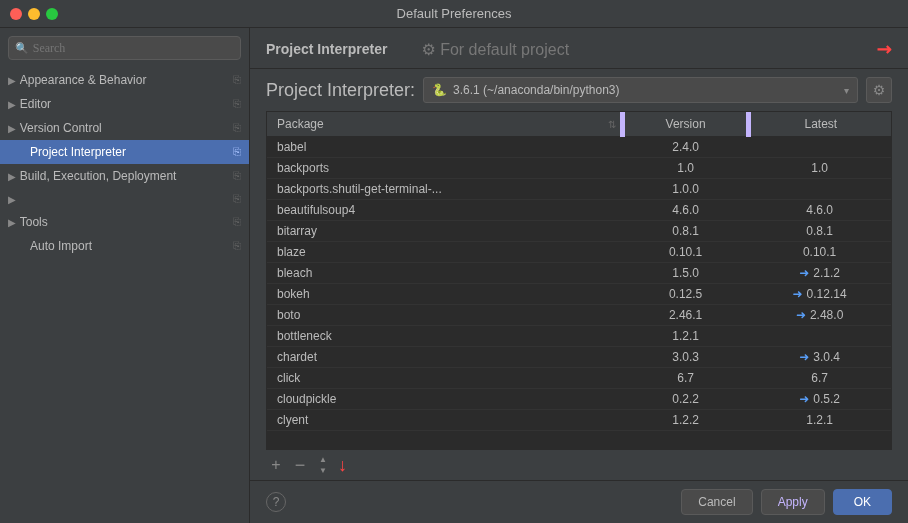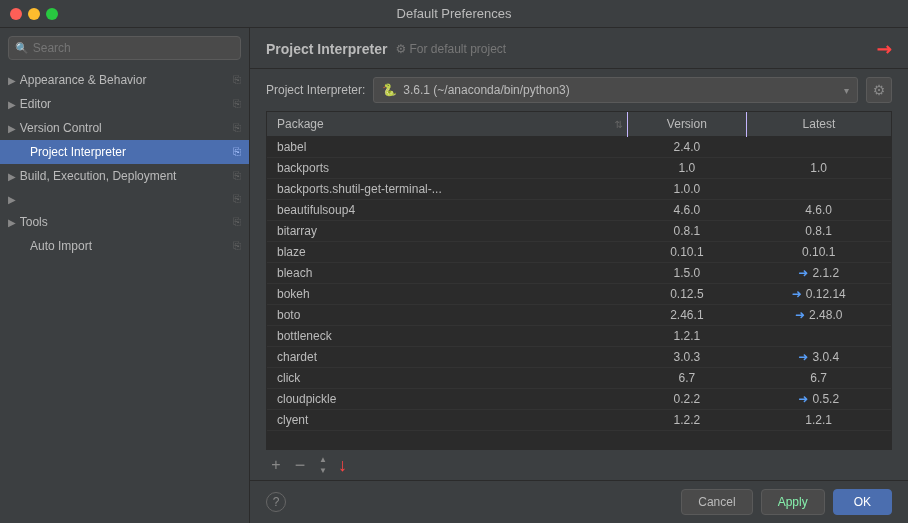--- a/index.html
+++ b/index.html
@@ -77,20 +77,21 @@
       color: #888;
       font-size: 11px;
     }
     .search-input-field {
       background: transparent;
       border: none;
       outline: none;
       color: #bbbbbb;
       font-size: 12px;
       width: 100%;
+      font-family: Liberation Serif, serif;
     }
     .sidebar-nav {
       flex: 1;
       overflow-y: auto;
     }
     .sidebar-item {
       display: flex;
       align-items: center;
       padding: 5px 8px 5px 16px;
       cursor: pointer;
@@ -141,40 +142,41 @@
       display: flex;
       align-items: center;
       gap: 8px;
     }
     .content-title {
       font-size: 14px;
       font-weight: 600;
       color: #bbbbbb;
     }
     .content-subtitle {
-      font-size: 12px;
+      font-size: 16px;
       color: #777;
+      margin-left: 26px;
     }
     .header-arrow {
       color: #ff4444;
       font-size: 20px;
       font-weight: bold;
     }
 
     
     .interpreter-row {
       display: flex;
       align-items: center;
       padding: 8px 16px;
       gap: 8px;
       flex-shrink: 0;
     }
     .interpreter-label {
       color: #bbbbbb;
-      font-size: 12px;
+      font-size: 18px;
       white-space: nowrap;
     }
     .interpreter-select {
       flex: 1;
       background: #4a4a4a;
       border: 1px solid #5a5a5a;
       border-radius: 3px;
       height: 26px;
       display: flex;
       align-items: center;
@@ -223,21 +225,21 @@
     .package-table thead tr {
       background: #3c3f41;
       border-bottom: 1px solid #2b2b2b;
     }
     .package-table th {
       padding: 5px 10px;
       text-align: center;
       font-size: 12px;
       color: #bbbbbb;
       font-weight: 500;
-      border-right: 1px solid #c4b5fd;
+      border-right: 5px solid #c4b5fd;
       position: relative;
     }
     .package-table th:first-child {
       text-align: left;
     }
     .package-table th:last-child {
       border-right: none;
     }
     .package-table td {
       padding: 3px 10px;
@@ -346,21 +348,21 @@
       border-radius: 4px;
       color: #bbbbbb;
       padding: 1px 16px;
       cursor: pointer;
       font-size: 12px;
     }
     .btn-apply {
       background: #4a4a4a;
       border: 1px solid #5a5a5a;
       border-radius: 4px;
-      color: #86efac;
+      color: #c4b5fd;
       padding: 5px 16px;
       cursor: pointer;
       font-size: 12px;
     }
     .btn-ok {
       background: #4b6eaf;
       border: 1px solid #4b6eaf;
       border-radius: 4px;
       color: #ffffff;
       padding: 5px 20px;

